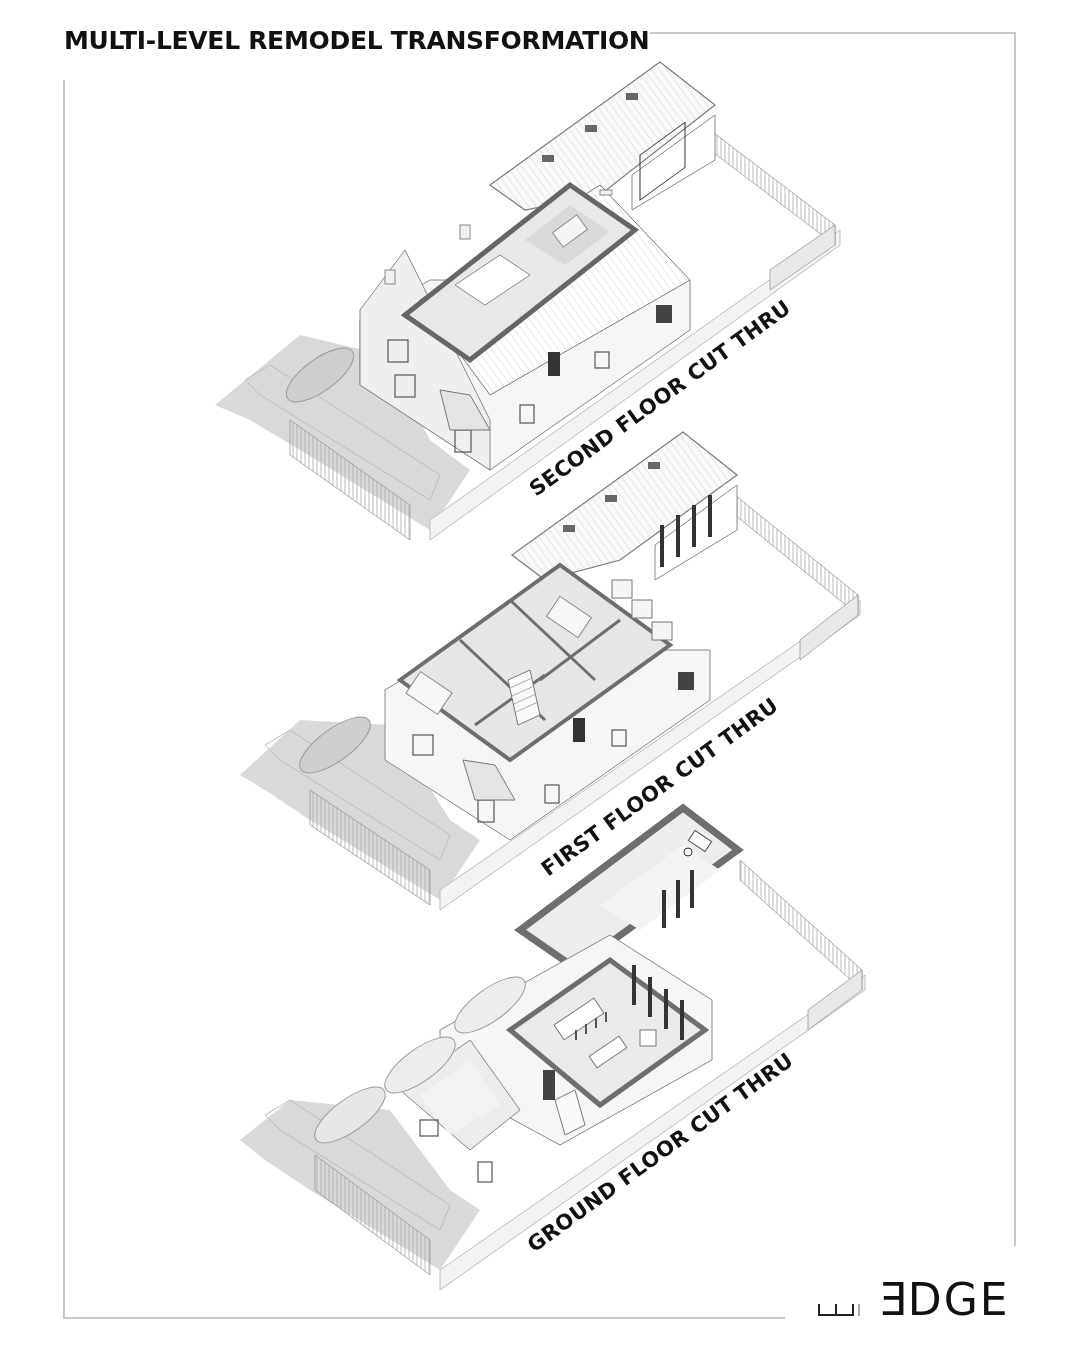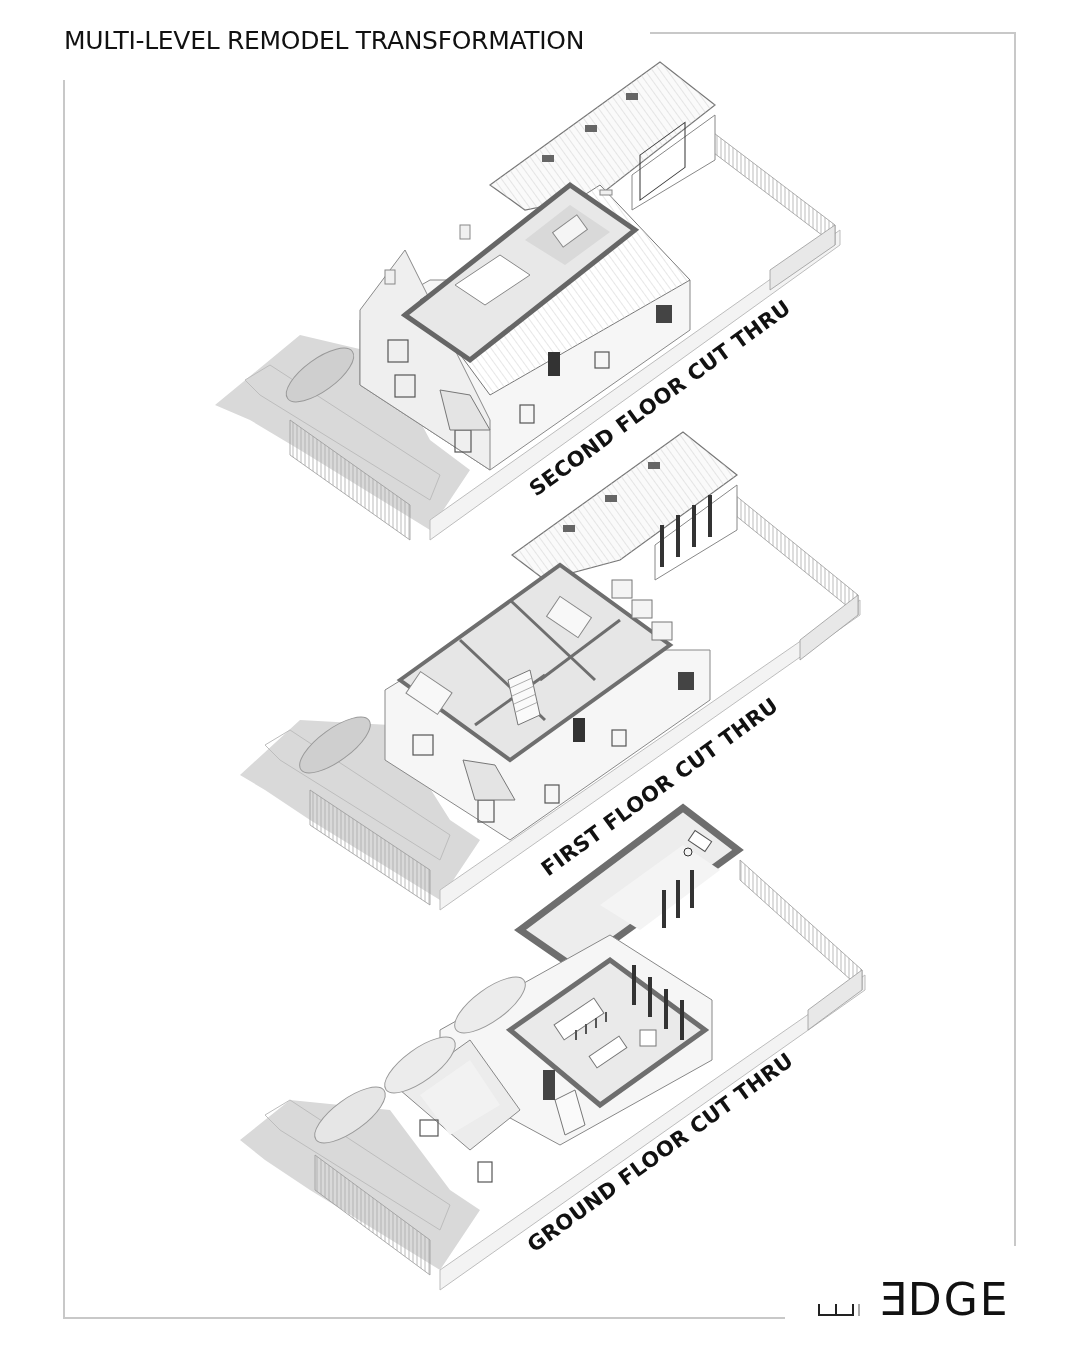--- a/index.html
+++ b/index.html
@@ -1,18 +1,18 @@
 <!DOCTYPE html>
 <html><head>
 <meta charset="utf-8">
 <style>
   html, body { margin:0; padding:0; background:#ffffff; }
   body { width:1080px; height:1350px; position:relative; overflow:hidden; font-family:"DejaVu Sans", sans-serif; }
   .frame-line { position:absolute; background:#c8c8c8; }
-  .title { position:absolute; left:64px; top:26px; font-family:"DejaVu Sans", sans-serif; font-weight:normal; font-size:25px; letter-spacing:-0.3px; color:#111; white-space:nowrap;text-align:center; }
+  .title { position:absolute; left:64px; top:26px; font-family:"DejaVu Sans", sans-serif; font-weight:bold; font-size:25px; letter-spacing:-0.3px; color:#111; white-space:nowrap;text-align:center; }
   .axon { position:absolute; left:0; top:0; width:1080px; height:1350px; }
   .label { position:absolute; font-family:"DejaVu Sans", sans-serif; font-weight:bold; font-size:21px; color:#111; white-space:nowrap; transform-origin:left bottom; transform:rotate(-36deg); letter-spacing:0.3px; }
   .logo { position:absolute; left:818px; top:1280px; display:flex; align-items:flex-end; }
   .logo-mark { width:44px; height:14px; position:relative; margin-right:16px; margin-bottom:4px; }
   .logo-mark span { position:absolute; background:#222; }
   .logo-word { font-family:"DejaVu Sans", sans-serif; font-size:44px; font-weight:normal; letter-spacing:2px; color:#111; line-height:40px; }
   .logo-word .flip { display:inline-block; transform:scaleX(-1); }
 </style>
 </head>
 <body>

